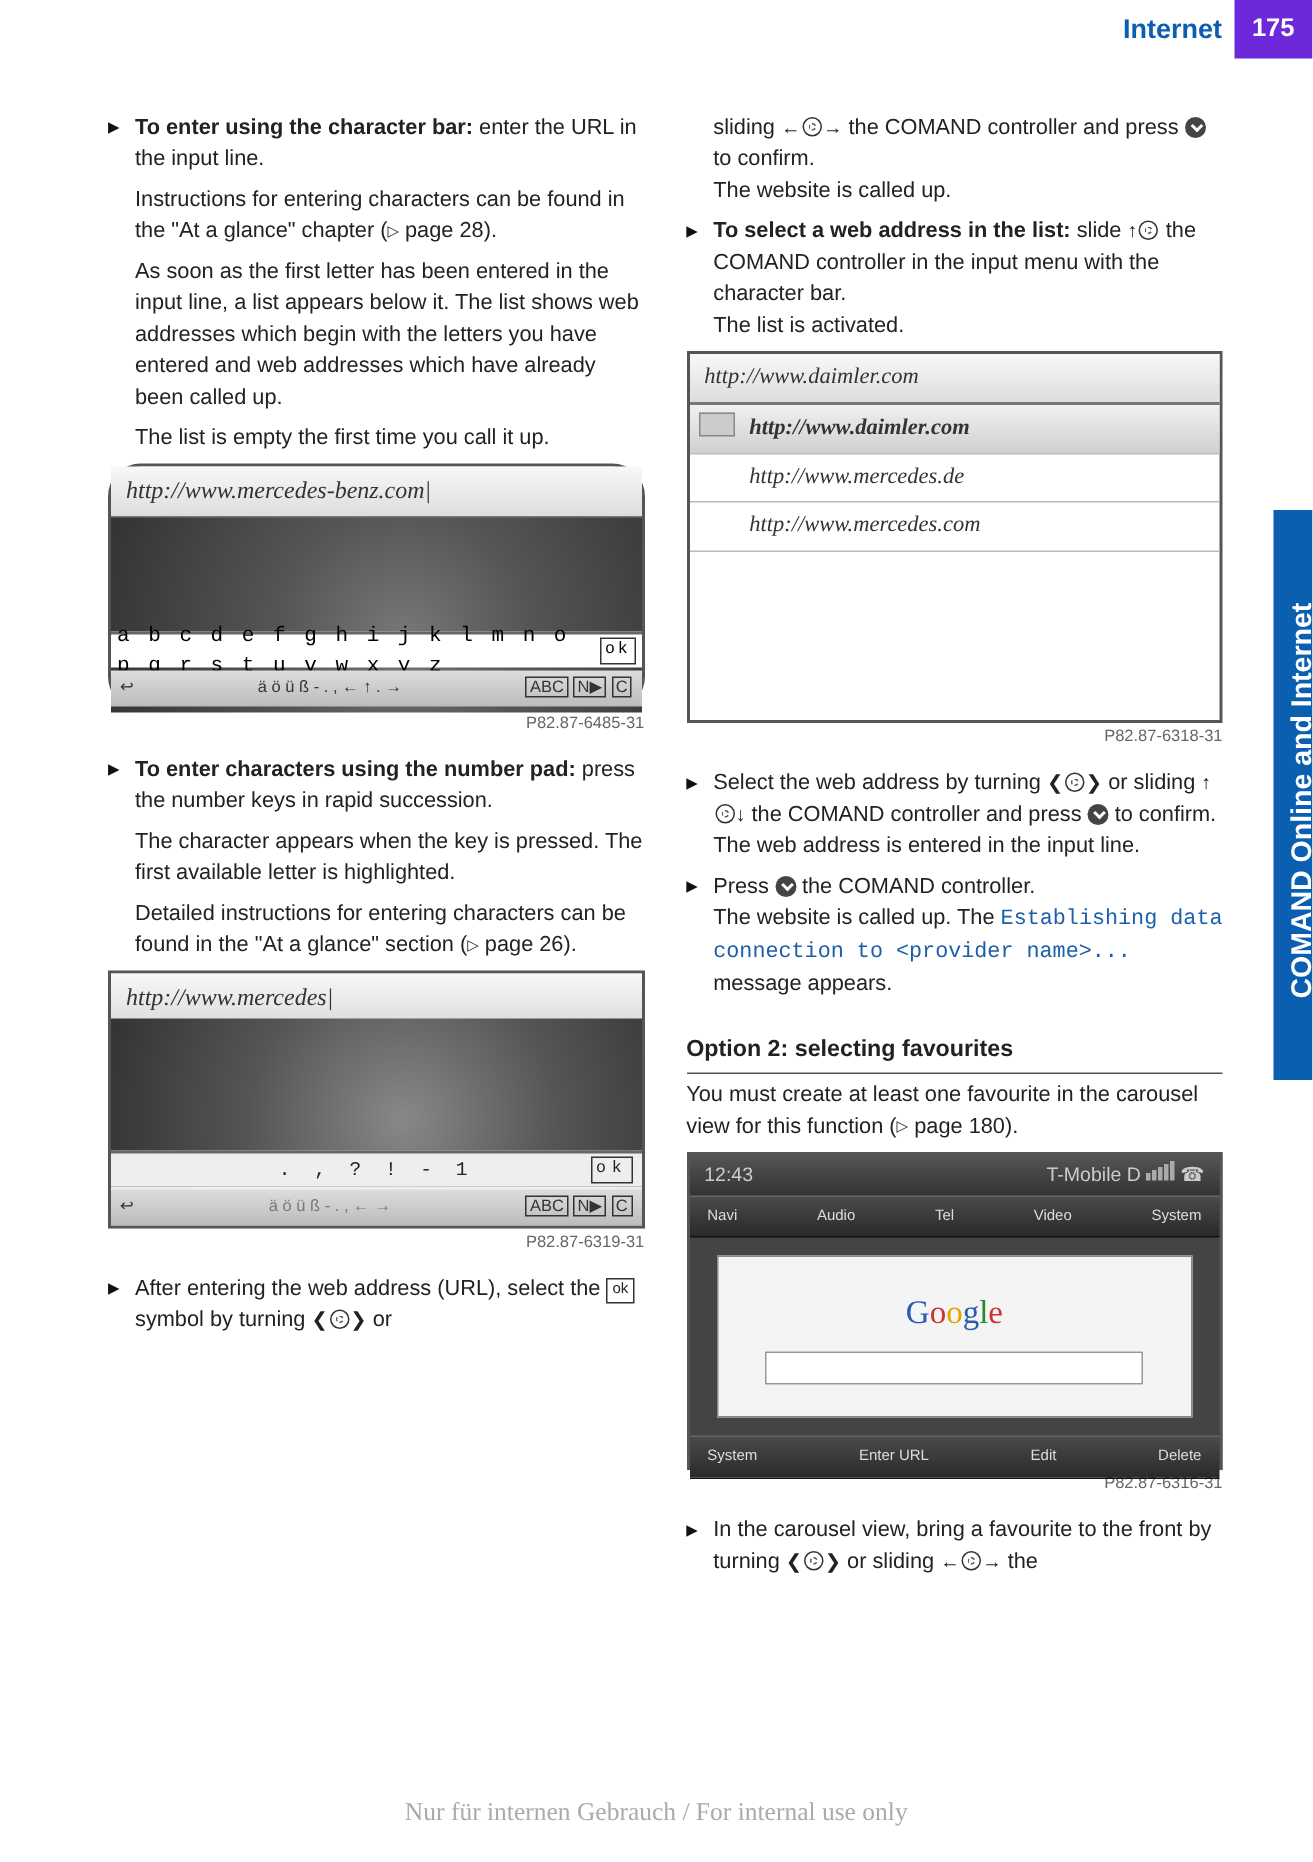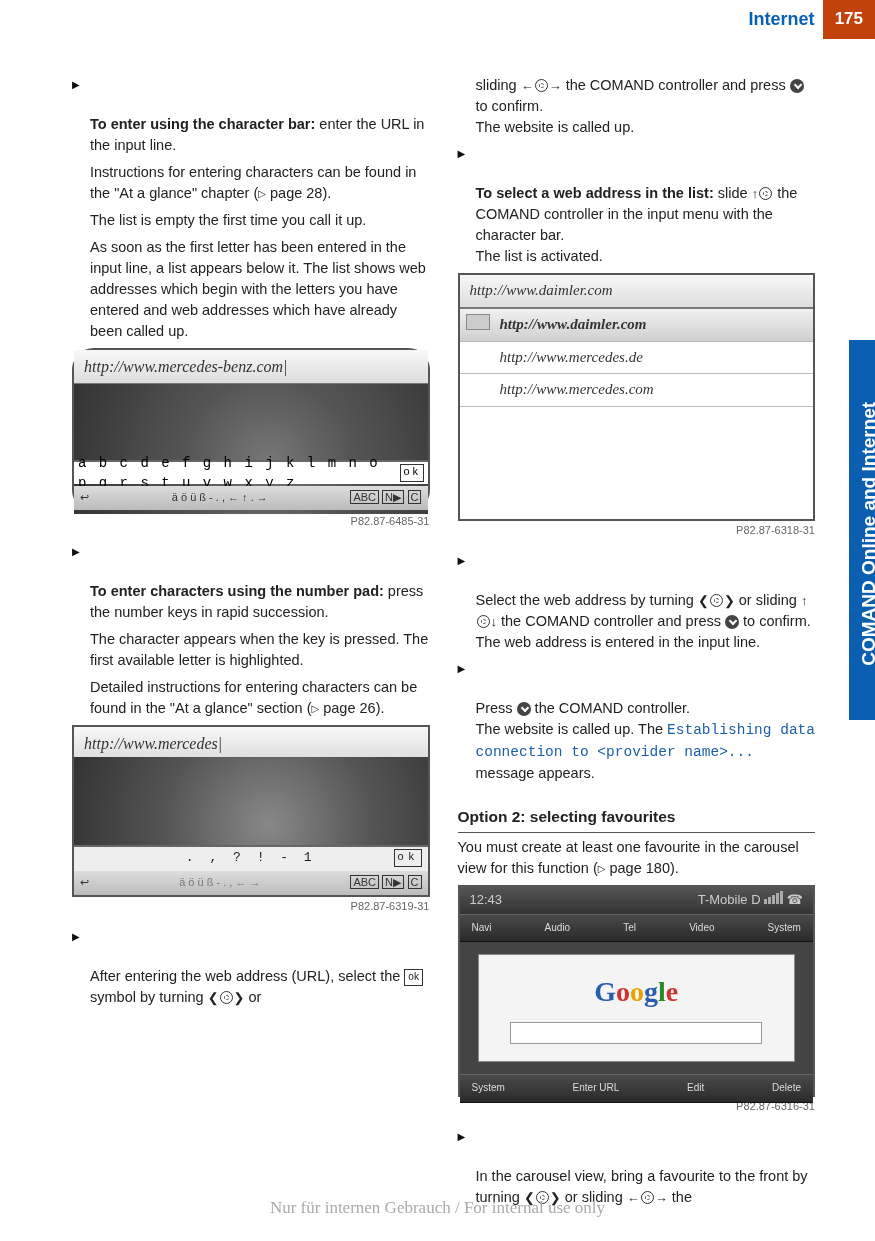--- a/index.html
+++ b/index.html
@@ -20,21 +20,21 @@
     display: flex;
     align-items: center;
   }
   .top-section-label {
     color: #0b5fb0;
     font-weight: bold;
     font-size: 18px;
     padding-right: 8px;
   }
   .top-page {
-    background: #c2410c;
+    background: #6d28d9;
     color: #fff;
     font-weight: bold;
     font-size: 17px;
     padding: 8px 12px;
   }
   .side-tab-blue {
     position: absolute;
     right: 0; top: 340px;
     width: 26px; height: 380px;
     background:#0b5fb0;
@@ -62,21 +62,21 @@
   }
   .col { flex: 1; min-width: 0; }
   .step { display: flex; margin-bottom: 6px; }
   .marker {
     flex: 0 0 18px;
     color: #111;
     font-size: 13px;
     line-height: 1.5;
   }
   .marker::before { content: "▶"; font-size: 10px; vertical-align: 1px; }
-  .step-body { flex: 1; margin-top: 39px; }
+  .step-body { flex: 1; }
   .sub { margin-left: 18px; margin-bottom: 6px; }
   b { font-weight: bold; }
   .figure {
     border: 2px solid #555;
     background: #eee;
     margin: 6px 0 2px 0;
     width: 100%;
   }
   .fig1 { height: 164px; position: relative; border-radius: 22px; }
   .fig-urlbar {
@@ -149,21 +149,21 @@
     padding:6px 12px; font-size:10px; color:#ddd;
     background: linear-gradient(#4a4a4a,#2a2a2a);
     border-top:1px solid #666; border-bottom:1px solid #111;
   }
   .fig4-mid {
     background:#f4f4f4; margin:12px 18px; height:108px;
     border:1px solid #888; position:relative;
     display:flex; flex-direction:column; align-items:center;
     justify-content:center; gap:10px;
   }
-  .google-logo { font-family: Georgia, serif; font-size:28px;font-weight:bold; }
+  .google-logo { font-family: Georgia, serif; font-size:22px; }
   .google-logo .b{color:#2a5db0} .google-logo .r{color:#c33}
   .google-logo .y{color:#e6a400} .google-logo .g{color:#2a8a2a}
   .google-input {
     width:80%; height:22px; border:1px solid #999; background:#fff;
   }
   .mono-blue {
     font-family: 'Courier New', monospace; color:#1d5fa8;
   }
   .h2 {
     font-weight:bold; font-size:15.5px; margin:22px 0 4px 0;
@@ -201,22 +201,22 @@
 
     <div class="step">
       <span class="marker"></span>
       <div class="step-body">
         <b>To enter using the character bar:</b><span> enter the URL in the input line.</span>
       </div>
     </div>
     <div class="sub">
       <span>Instructions for entering characters can be found in the "At a glance" chapter (</span><span class="tri">▷</span><span> page 28).</span>
     </div>
+    <div class="sub">As soon as the first letter has been entered in the input line, a list appears below it. The list shows web addresses which begin with the letters you have entered and web addresses which have already been called up.</div>
     <div class="sub">The list is empty the first time you call it up.</div>
-    <div class="sub">As soon as the first letter has been entered in the input line, a list appears below it. The list shows web addresses which begin with the letters you have entered and web addresses which have already been called up.</div>
 
     <div class="figure fig1">
       <div class="fig-urlbar">http://www.mercedes-benz.com|</div>
       <div class="fig1-globe"></div>
       <div class="fig1-charbar">
         <span>a b c d e f g h i j k l m n o p q r s t u v w x y z _</span>
         <span class="small-ok">ok</span>
       </div>
       <div class="fig1-lower">
         <span>↩</span>

